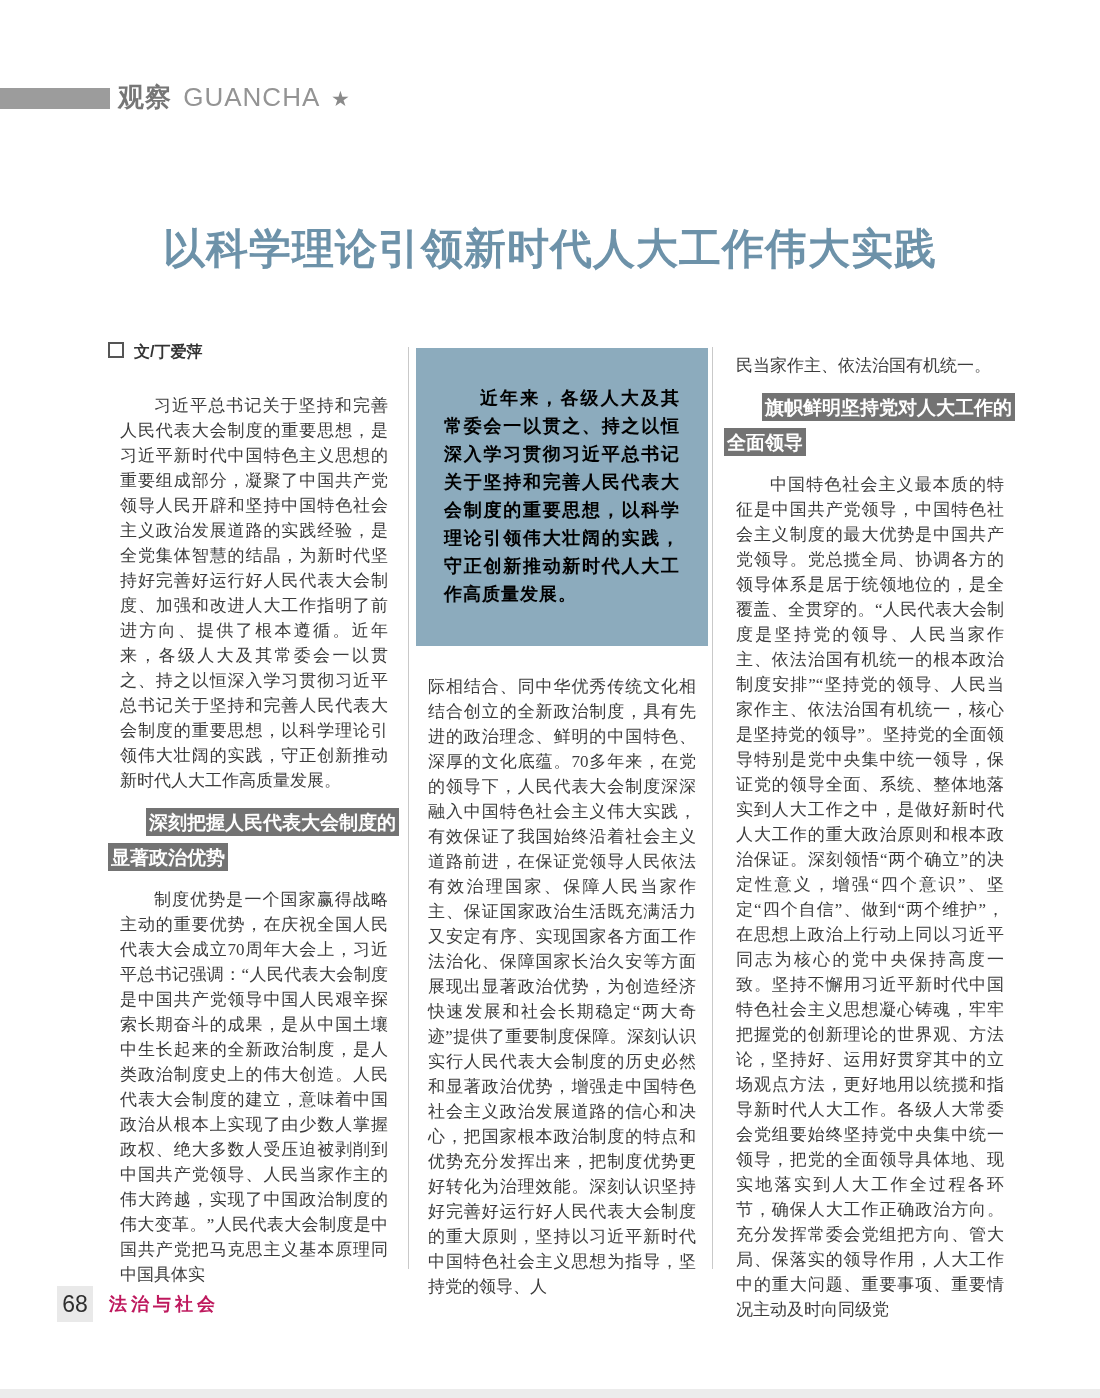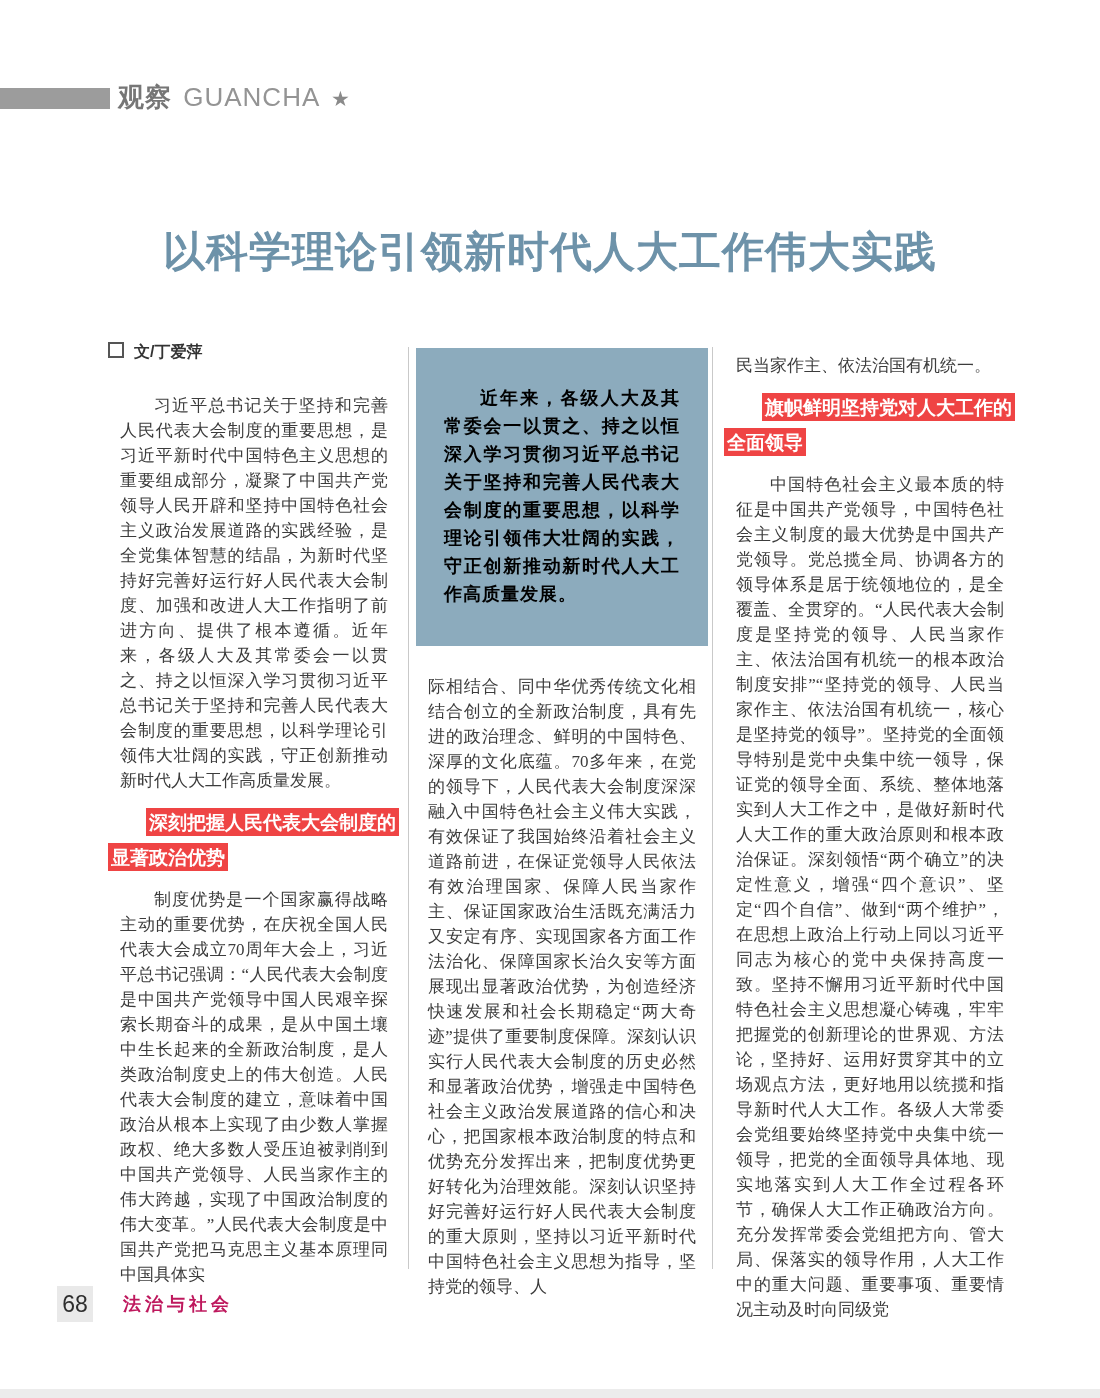--- a/index.html
+++ b/index.html
@@ -24,21 +24,21 @@
     letter-spacing: 1px; white-space: nowrap;
   }
   .kicker .cn { font-weight: bold; color: #767676; margin-right: 3px; }
   .kicker .en { color: #949494; }
   .kicker .star { font-size: 21px; color: #8a8a8a; margin-left: 4px; }
 
   
   .article-title {
     position: absolute; top: 198px; left: 0; width: 100%;
     text-align: center;
-    font-family: Liberation Sans, sans-serif;
+    font-family: Liberation Mono, monospace;
     font-weight: bold; font-size: 42px; line-height: 52px;
     color: #6d92a9; letter-spacing: 1px;
   }
 
   
   .content { position: absolute; left: 108px; top: 341px; width: 908px; }
   .cols { display: flex; justify-content: space-between; }
   .col {
     width: 292px;
     font-size: 17px; line-height: 25px;
@@ -63,41 +63,41 @@
 
   .para { margin: 12px; text-indent: 2em; }
   .para.noindent { text-indent: 0; }
 
   .col-heading {
     font-family: "Liberation Sans", sans-serif;
     font-weight: bold; font-size: 19px; line-height: 35px;
     margin: 9px 0 8px; text-indent: 2em; text-align: left;
   }
   .col-heading .hl {
-    background: #ef4444; color: #ffffff;
+    background: #737373; color: #ffffff;
     padding: 4px 3px 3px;
     -webkit-box-decoration-break: clone; box-decoration-break: clone;
   }
 
   .quote-box {
     background: #8cabbd;
     margin: 7px 0 28px;
     padding: 32px 24px 34px;
   }
   .quote-box p {
     margin: 4px; color: #000000;
     font-family: "Liberation Sans", sans-serif;
     font-weight: bold; font-size: 18px; line-height: 28px;
     letter-spacing: 1px; text-indent: 2em; text-align: justify;
   }
 
   
   .footer {
     position: absolute; left: 57px; top: 1286px;
-    display: flex; align-items: center; gap: 30px;
+    display: flex; align-items: center; gap: 16px;
   }
   .page-badge {
     width: 36px; height: 36px; background: #e9e9e9;
     color: #2e2e2e; font-family: "Liberation Sans", sans-serif;
     font-size: 23px; display: flex; align-items: center; justify-content: center;
   }
   .journal {
     font-family: "Liberation Sans", sans-serif;
     font-weight: bold; font-size: 18px; letter-spacing: 4px; color: #be185d;
   }

